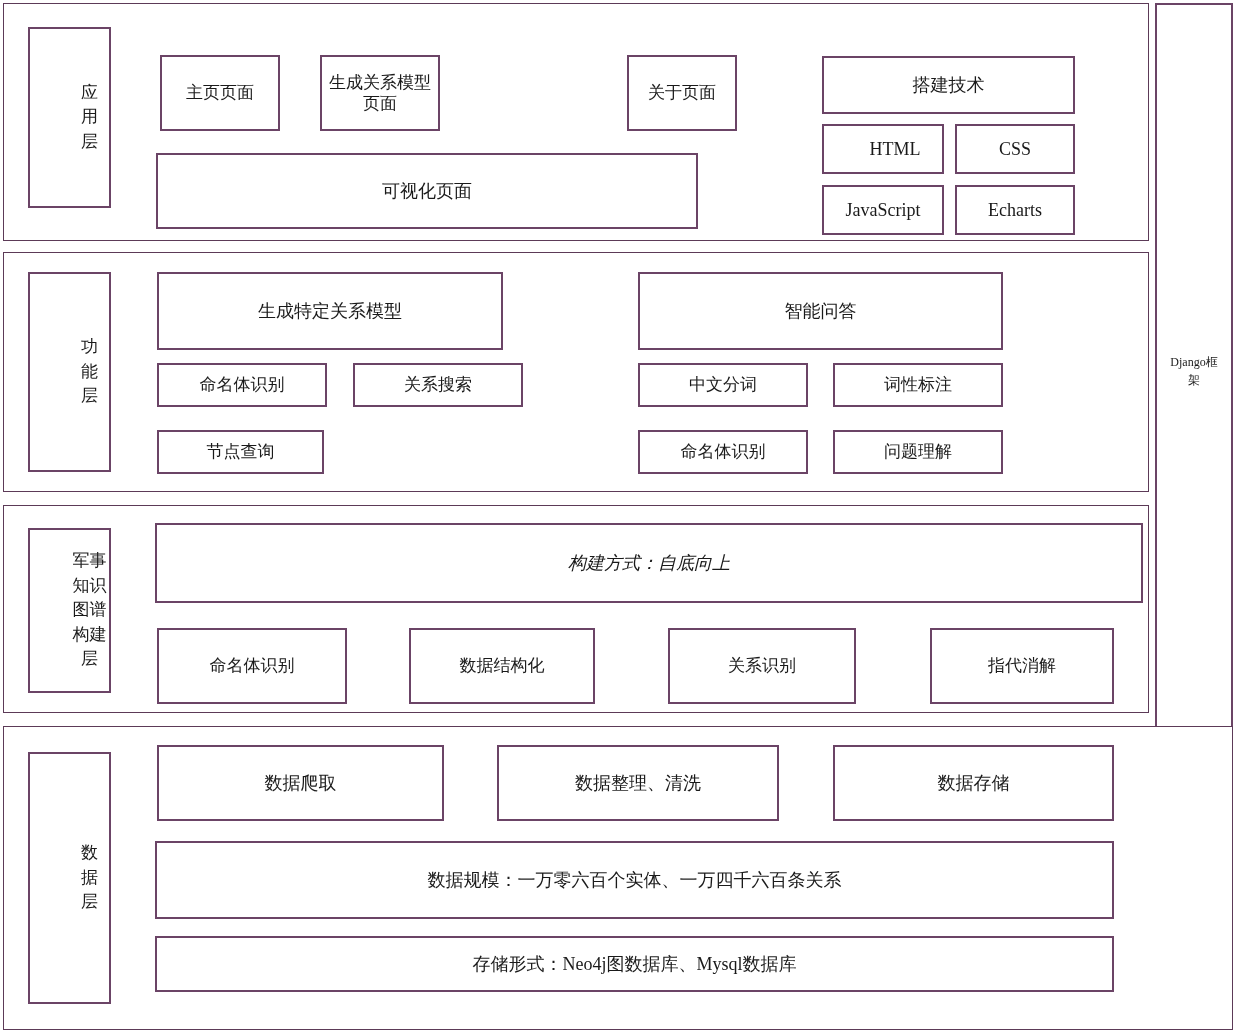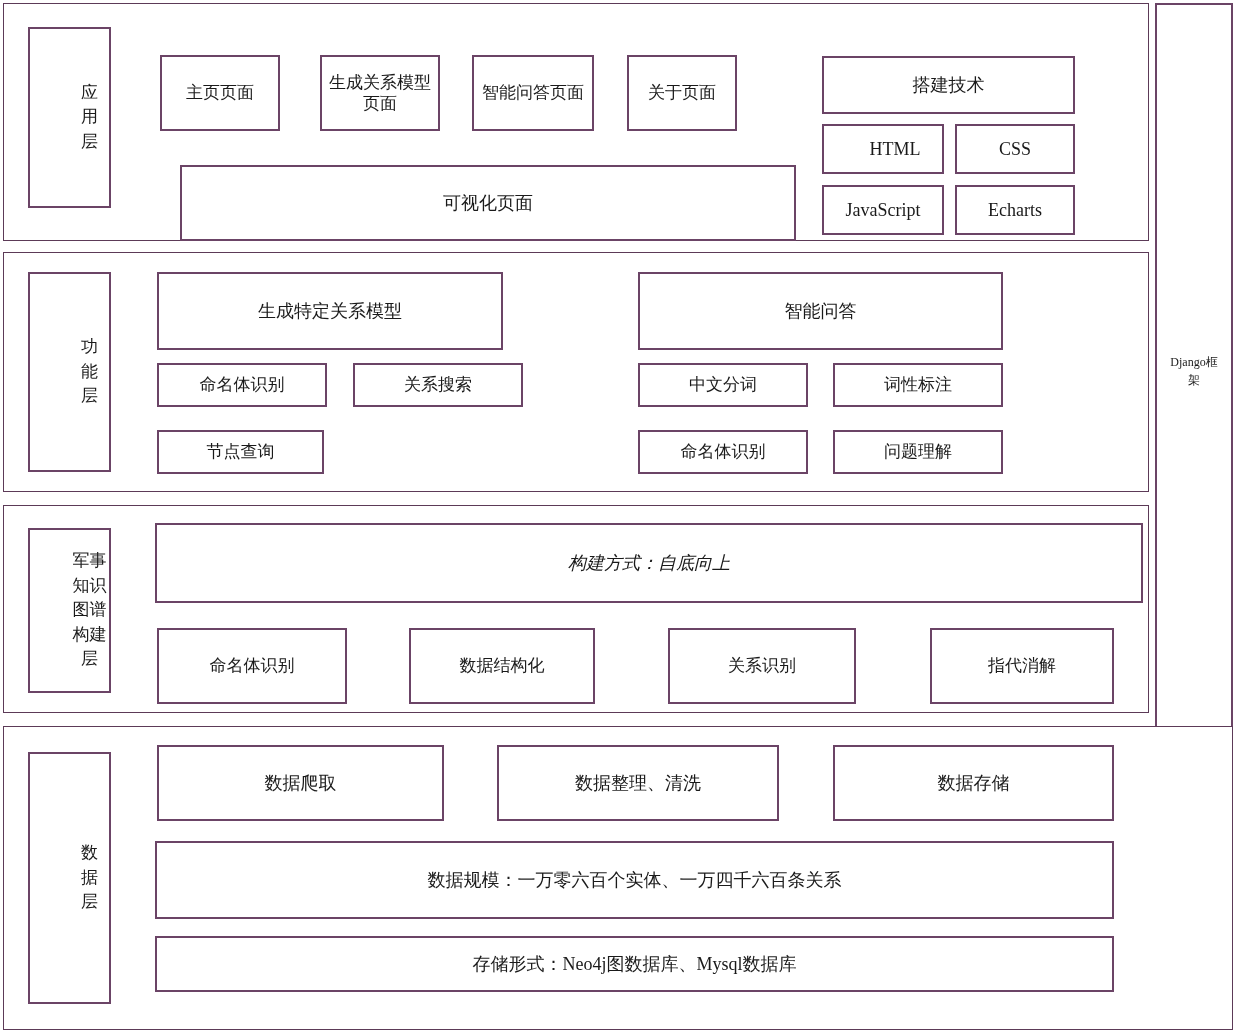--- a/index.html
+++ b/index.html
@@ -99,29 +99,26 @@
   </div>
 
   <div class="abs node" style="left:160px; top:55px; width:120px; height:76px;">
     <span>主页页面</span>
   </div>
 
   <div class="abs node" style="left:320px; top:55px; width:120px; height:76px;">
     <span>生成关系模型页面</span>
   </div>
 
-  <div class="abs node" style="left:472px; top:55px; width:122px; height:76px;">
-    <span>智能问答页面</span>
-  </div>
 
   <div class="abs node" style="left:627px; top:55px; width:110px; height:76px;">
     <span>关于页面</span>
   </div>
 
-  <div class="abs node big" style="left:156px; top:165px; width:616px; height:76px;margin-left:24px;">
+  <div class="abs node big" style="left:156px; top:153px; width:542px; height:76px;">
     <span>可视化页面</span>
   </div>
 
   <div class="abs node big" style="left:822px; top:56px; width:253px; height:58px;">
     <span>搭建技术</span>
   </div>
 
   <div class="abs node latin big" style="left:822px; top:124px; width:122px; height:50px;padding-left:28px;">
     <span>HTML</span>
   </div>

